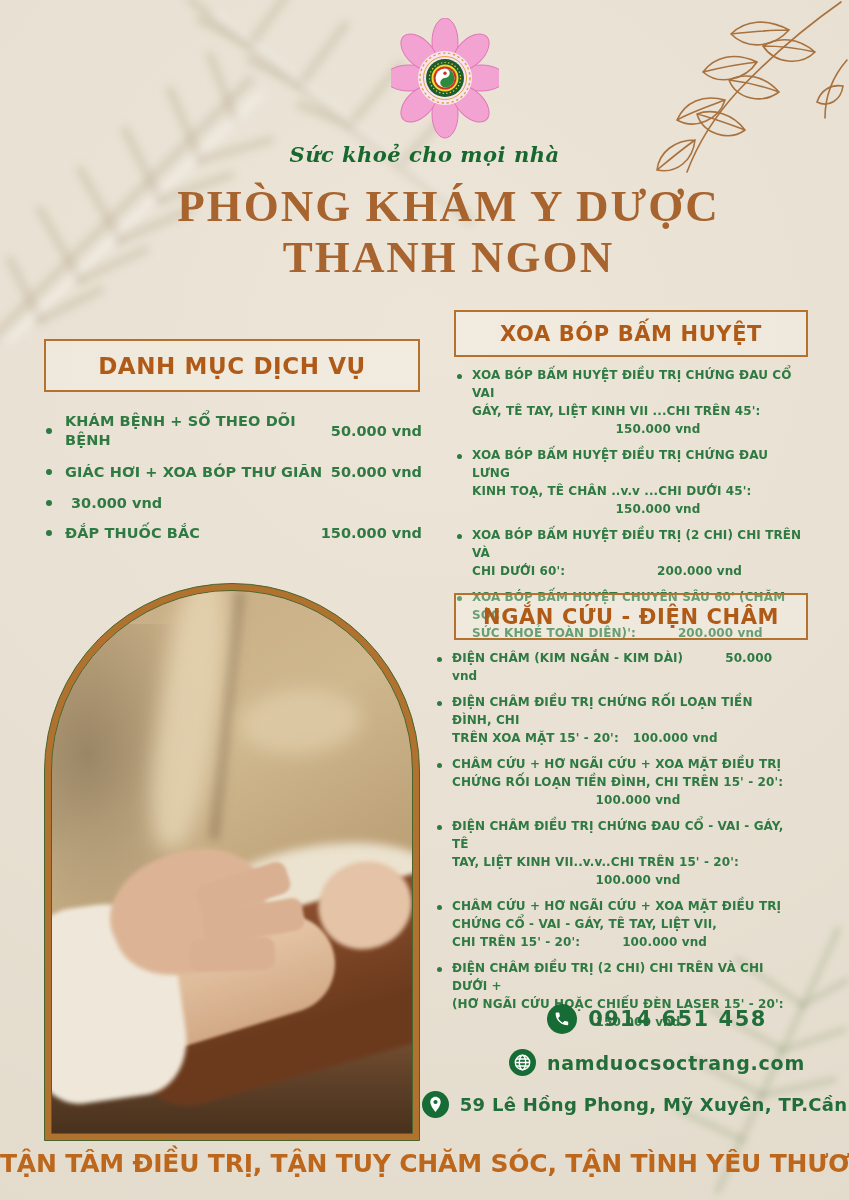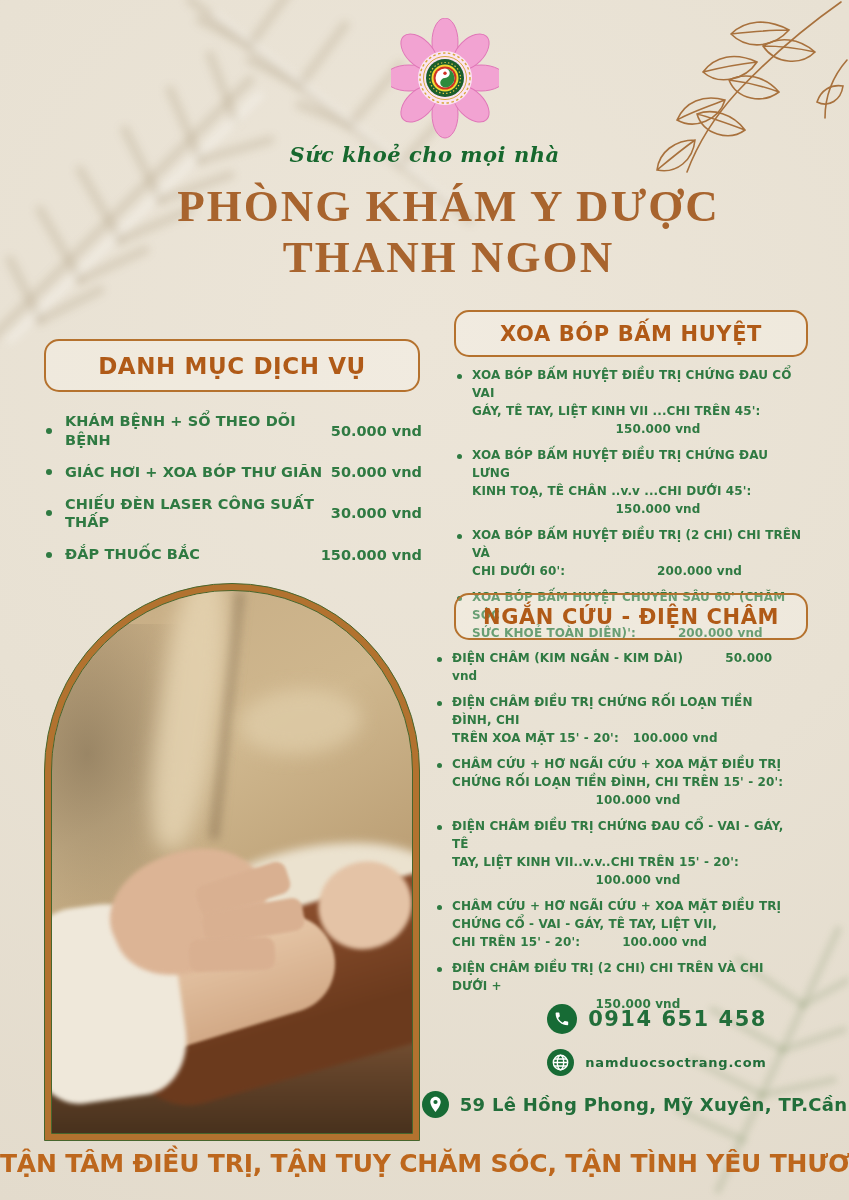--- a/index.html
+++ b/index.html
@@ -25,21 +25,21 @@
   .title{
     position:absolute; left:0; top:181px; width:849px; text-align:center;
     font-family:"Liberation Serif", "DejaVu Serif", serif;
     font-weight:600; font-size:45px; line-height:1.13; color:#a8642e; letter-spacing:2px;padding-left:24px;
   }
   .title .tline{display:block;}
 
   
   .hdr-box{
     position:absolute; box-sizing:border-box;
-    border:2px solid #b5722e; border-radius:15px; background:rgba(255,252,245,.28);
+    border:2px solid #b5722e; border-radius:0; background:rgba(255,252,245,.28);
     display:flex; align-items:center; justify-content:center;
   }
   .hdr-box span{
     font-weight:800; color:#b05a17; letter-spacing:.6px; white-space:nowrap;
   }
   .box-services{left:44px; top:339px; width:376px; height:53px;}
   .box-services span{font-size:23px;}
   .box-massage{left:454px; top:310px; width:354px; height:47px;}
   .box-massage span{font-size:21px;}
   .box-acu{left:454px; top:593px; width:354px; height:47px;}
@@ -106,21 +106,21 @@
   .ph-f3{left:38%; top:64%; width:24%; height:6%; transform:rotate(-2deg);}
   .ph-phand{left:74%; top:50%; width:26%; height:16%; background:#e4c3a6;
     border-radius:50%; transform:rotate(-20deg); filter:blur(2px);}
 
   
   .contact{position:absolute; left:420px; top:1004px; width:426px;}
   .c-row{display:flex; align-items:center; justify-content:center; margin-bottom:15px;padding-left:48px;}
   .c-icon{flex:none; margin-right:11px; display:flex;}
   .c-text{font-weight:600; color:#226e3a; letter-spacing:.8px; white-space:nowrap;}
   .c-phone .c-text{font-size:21px; letter-spacing:1.5px;}
-  .c-web .c-text{font-size:13px;}
+  .c-web .c-text{font-size:19px;}
   .c-addr .c-text{font-size:18px; letter-spacing:.3px;}
 
   .footer{
     position:absolute; left:0; top:1149px; width:849px; text-align:center;
     font-size:25px; font-weight:800; color:#bd671d; letter-spacing:-.2px; white-space:nowrap;
   }
 </style>
 </head>
 <body>
 
@@ -209,21 +209,20 @@
       <span class="svc-label">KHÁM BỆNH + SỔ THEO DÕI BỆNH</span>
       <span class="svc-price">50.000 vnd</span>
     </div>
     <div class="svc-row">
       <span class="svc-bullet"></span>
       <span class="svc-label">GIÁC HƠI + XOA BÓP THƯ GIÃN</span>
       <span class="svc-price">50.000 vnd</span>
     </div>
     <div class="svc-row">
       <span class="svc-bullet"></span>
-      <span class="svc-label">CHIẾU ĐÈN LASER CÔNG SUẤT THẤP</span>
       <span class="svc-price">30.000 vnd</span>
     </div>
     <div class="svc-row">
       <span class="svc-bullet"></span>
       <span class="svc-label">ĐẮP THUỐC BẮC</span>
       <span class="svc-price">150.000 vnd</span>
     </div>
   </div>
 
   <div class="hdr-box box-massage">
@@ -302,20 +301,21 @@
       <div class="rtext">
         <span class="ln">CHÂM CỨU + HƠ NGÃI CỨU + XOA MẶT ĐIỀU TRỊ</span>
         <span class="ln">CHỨNG CỔ - VAI - GÁY, TÊ TAY, LIỆT VII,</span>
         <span class="ln-i">CHI TRÊN 15' - 20':</span><span class="price-i gap-md">100.000 vnd</span>
       </div>
     </div>
     <div class="ritem">
       <span class="rbullet"></span>
       <div class="rtext">
         <span class="ln">ĐIỆN CHÂM ĐIỀU TRỊ (2 CHI) CHI TRÊN VÀ CHI DƯỚI +</span>
+        <span class="ln">(HƠ NGÃI CỨU HOẶC CHIẾU ĐÈN LASER 15' - 20':</span>
         <span class="price-c">150.000 vnd</span>
       </div>
     </div>
   </div>
 
   <div class="arch">
     <div class="arch-inner">
       <div class="ph ph-shadow"></div>
       <div class="ph ph-seam"></div>
       <div class="ph ph-fold1"></div>

